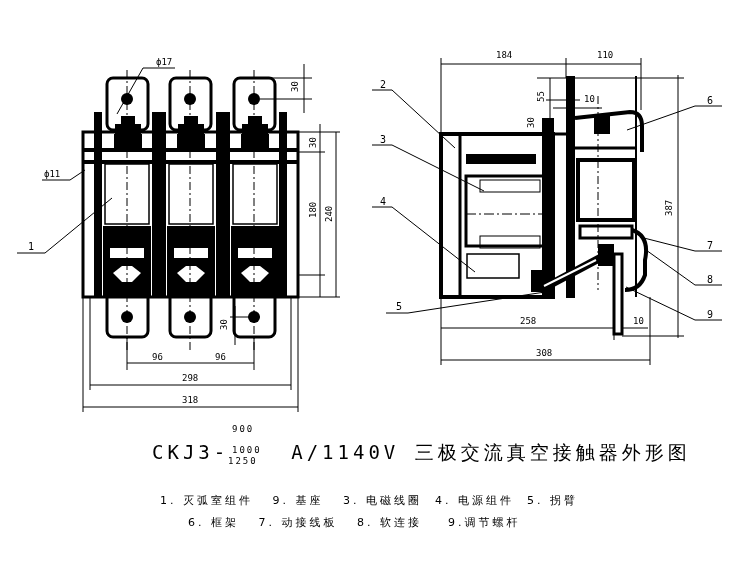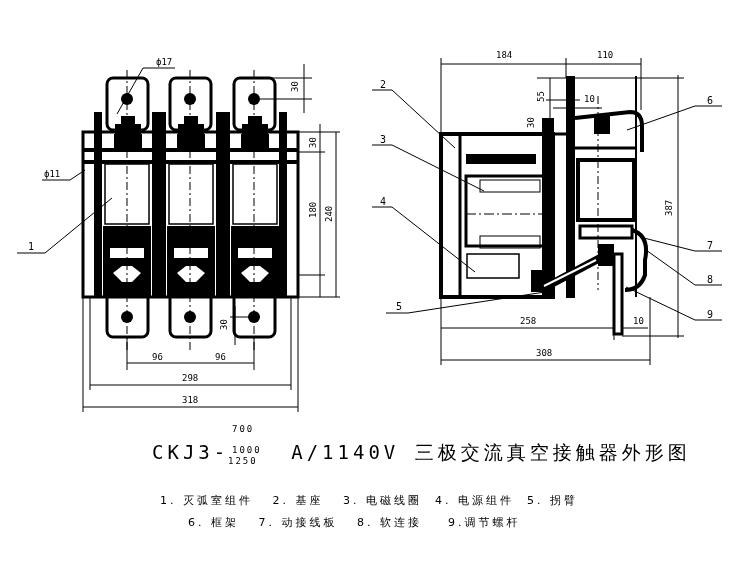--- a/index.html
+++ b/index.html
@@ -223,18 +223,18 @@
     <text class="lbl" x="707" y="104">6</text>
     <text class="lbl" x="707" y="249">7</text>
     <text class="lbl" x="707" y="283">8</text>
     <text class="lbl" x="707" y="318">9</text>
   </g>
 </svg>
 
 <div class="title">
   <span>CKJ3-</span><span style="display:inline-block;width:62px"></span><span>A/1140V</span>&nbsp;<span>三极交流真空接触器外形图</span>
 </div>
-<div class="rat" style="left:232px;top:424px">700</div>
+<div class="rat" style="left:232px;top:424px">900</div>
 <div class="rat" style="left:232px;top:445px">1000</div>
 <div class="rat" style="left:228px;top:456px">1250</div>
 
-<div class="legend" style="left:160px;top:493px">1. 灭弧室组件   2. 基座   3. 电磁线圈  4. 电源组件  5. 拐臂</div>
+<div class="legend" style="left:160px;top:493px">1. 灭弧室组件   9. 基座   3. 电磁线圈  4. 电源组件  5. 拐臂</div>
 <div class="legend" style="left:188px;top:515px">6. 框架   7. 动接线板   8. 软连接    9.调节螺杆</div>
 
 </body></html>

